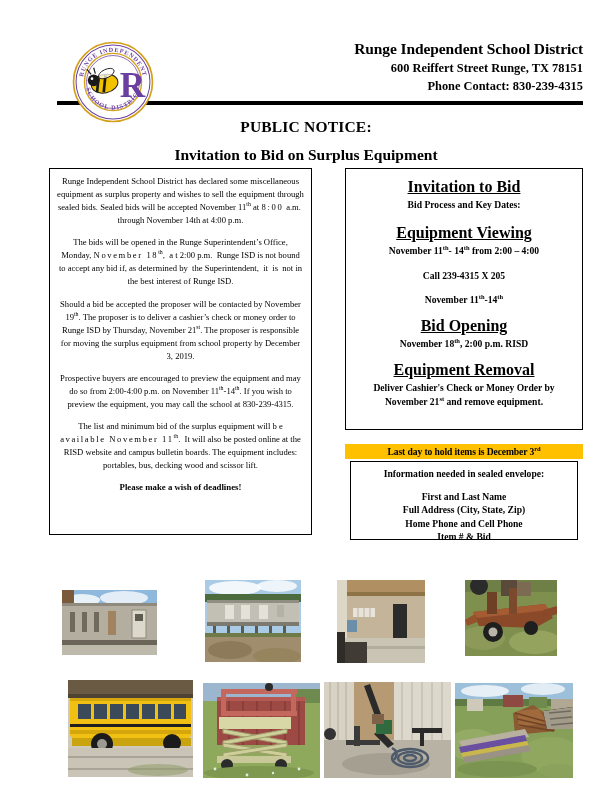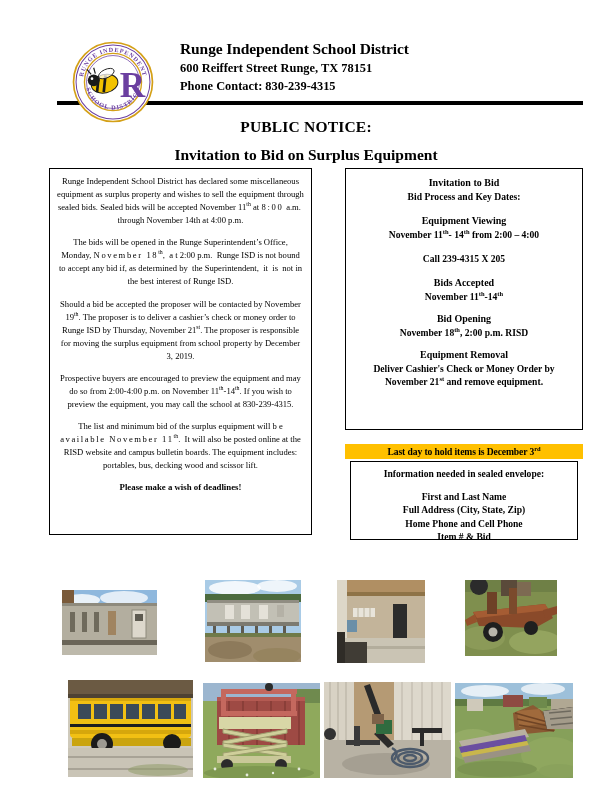--- a/index.html
+++ b/index.html
@@ -29,20 +29,21 @@
     top: 101px;
     width: 526px;
     height: 4px;
     background: #000000;
   }
   .header-text {
     position: absolute;
     left: 180px;
     top: 38px;
     width: 403px;
+    text-align: right;
     line-height: 1.42;
   }
   .header-line1 {
     font-size: 15.5px;
     font-weight: bold;
     letter-spacing: -0.1px;
   }
   .header-line2 {
     font-size: 12.4px;
     font-weight: bold;
@@ -128,21 +129,22 @@
     line-height: 1.38;
   }
   .right-box .grp {
     margin-bottom: 11px;
   }
   .right-box .grp.tight {
     margin-bottom: 9px;
   }
   .right-box .hd {
     font-weight: bold;
-    font-size: 10px;
+    font-size: 16px;
+    text-decoration: underline;
   }
   .right-box .ln {
     font-weight: bold;
     font-size: 9.6px;
   }
 
   
   .highlight-bar {
     position: absolute;
     left: 345px;
@@ -250,21 +252,20 @@
     <div class="grp">
       <div class="hd">Equipment Viewing</div>
       <div class="ln">November 11<sup>th</sup>- 14<sup>th</sup> from 2:00 – 4:00</div>
     </div>
 
     <div class="grp">
       <div class="ln">Call 239-4315 X 205</div>
     </div>
 
     <div class="grp tight">
-      <div class="hd">Bids Accepted</div>
       <div class="ln">November 11<sup>th</sup>-14<sup>th</sup></div>
     </div>
 
     <div class="grp tight">
       <div class="hd">Bid Opening</div>
       <div class="ln">November 18<sup>th</sup>, 2:00 p.m. RISD</div>
     </div>
 
     <div class="grp tight">
       <div class="hd">Equipment Removal</div>

